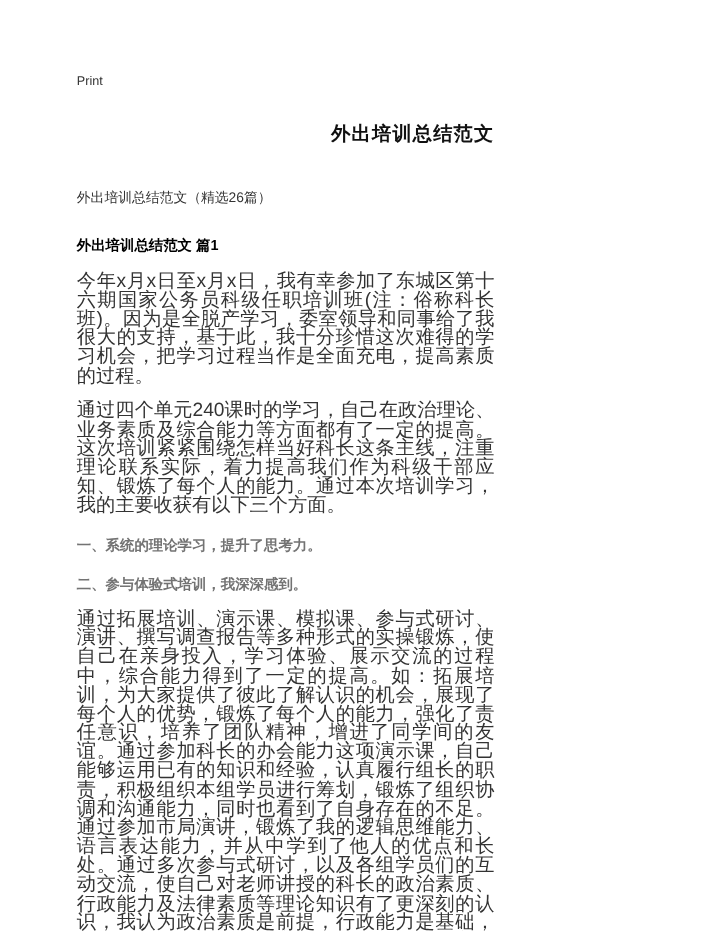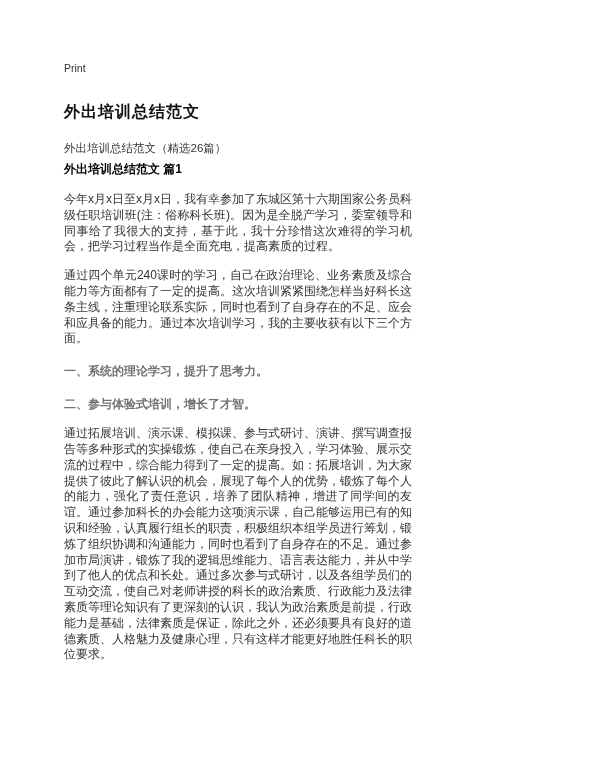--- a/index.html
+++ b/index.html
@@ -19,43 +19,43 @@
     font-size: 10.5px;
     color: #333333;
     margin-bottom: 28px;
     cursor: pointer;
     display: inline-block;
   }
   .doc-title {
     font-size: 16px;
     font-weight: bold;
     color: #111111;
-    text-align: left;
-    margin-bottom: 18px;
+    text-align: right;
+    margin-bottom: 34px;
     letter-spacing: 1px;
   }
   .doc-subtitle {
     font-size: 11.5px;
     color: #333333;
-    margin-bottom: 5px;
+    margin-bottom: 24px;
   }
   .article-heading {
     font-size: 12px;
     font-weight: bold;
     color: #000000;
     margin-bottom: 14px;
   }
   .section-heading {
     font-size: 12px;
     font-weight: bold;
     color: #737373;
     margin: 16px 0 13px 0;
   }
   .para {
-    font-size: 12px;
+    font-size: 16px;
     line-height: 15.8px;
     color: #333333;
     text-align: justify;
     margin-bottom: 13px;
   }
 </style>
 </head>
 <body>
 
 <div class="page">
@@ -63,22 +63,22 @@
   <div class="print-link">Print</div>
 
   <h1 class="doc-title">外出培训总结范文</h1>
 
   <p class="doc-subtitle">外出培训总结范文（精选26篇）</p>
 
   <h2 class="article-heading">外出培训总结范文 篇1</h2>
 
   <p class="para">今年x月x日至x月x日，我有幸参加了东城区第十六期国家公务员科级任职培训班(注：俗称科长班)。因为是全脱产学习，委室领导和同事给了我很大的支持，基于此，我十分珍惜这次难得的学习机会，把学习过程当作是全面充电，提高素质的过程。</p>
 
-  <p class="para">通过四个单元240课时的学习，自己在政治理论、业务素质及综合能力等方面都有了一定的提高。这次培训紧紧围绕怎样当好科长这条主线，注重理论联系实际，同时也看到了自身存在的不足、应会和应具备的能力。通过本次培训学习，我的主要收获有以下三个方面。</p>
+  <p class="para">通过四个单元240课时的学习，自己在政治理论、业务素质及综合能力等方面都有了一定的提高。这次培训紧紧围绕怎样当好科长这条主线，注重理论联系实际，着力提高我们作为科级干部应知、锻炼了每个人的能力。通过本次培训学习，我的主要收获有以下三个方面。</p>
 
   <h3 class="section-heading">一、系统的理论学习，提升了思考力。</h3>
 
 
-  <h3 class="section-heading">二、参与体验式培训，增长了才智。</h3>
+  <h3 class="section-heading">二、参与体验式培训，我深深感到。</h3>
 
   <p class="para">通过拓展培训、演示课、模拟课、参与式研讨、演讲、撰写调查报告等多种形式的实操锻炼，使自己在亲身投入，学习体验、展示交流的过程中，综合能力得到了一定的提高。如：拓展培训，为大家提供了彼此了解认识的机会，展现了每个人的优势，锻炼了每个人的能力，强化了责任意识，培养了团队精神，增进了同学间的友谊。通过参加科长的办会能力这项演示课，自己能够运用已有的知识和经验，认真履行组长的职责，积极组织本组学员进行筹划，锻炼了组织协调和沟通能力，同时也看到了自身存在的不足。通过参加市局演讲，锻炼了我的逻辑思维能力、语言表达能力，并从中学到了他人的优点和长处。通过多次参与式研讨，以及各组学员们的互动交流，使自己对老师讲授的科长的政治素质、行政能力及法律素质等理论知识有了更深刻的认识，我认为政治素质是前提，行政能力是基础，法律素质是保证，除此之外，还必须要具有良好的道德素质、人格魅力及健康心理，只有这样才能更好地胜任科长的职位要求。</p>
 
 </div>
 
 </body></html>

